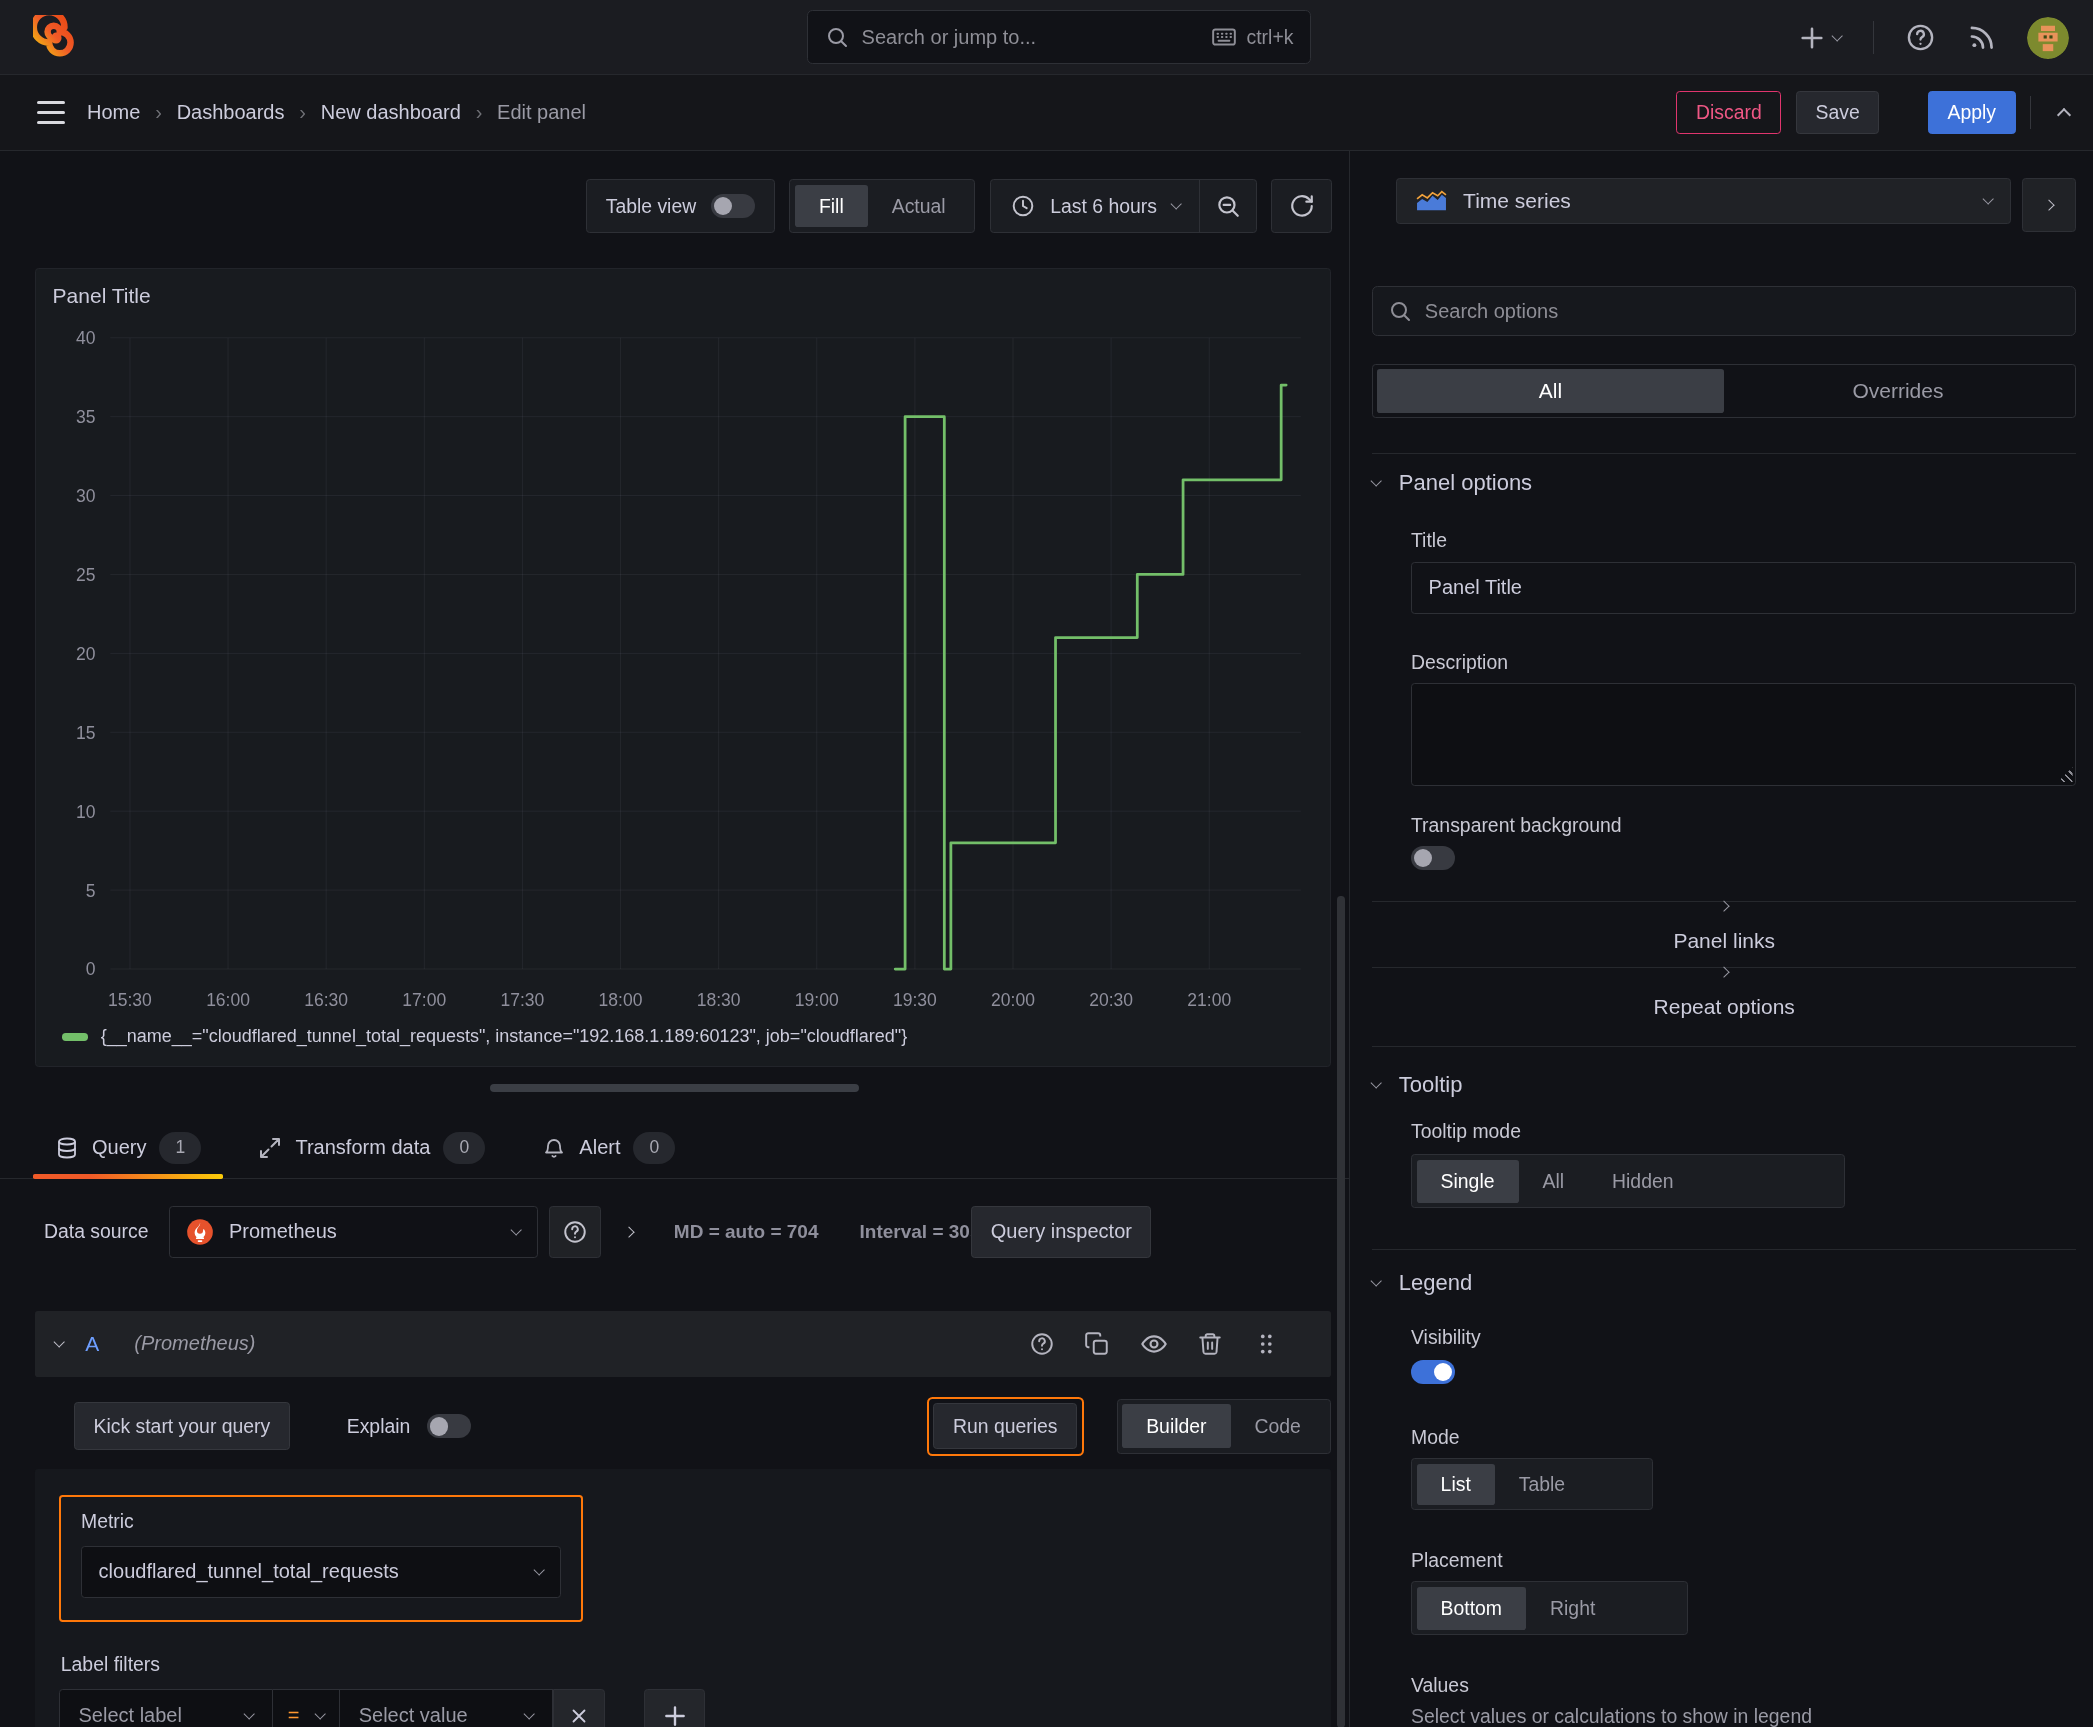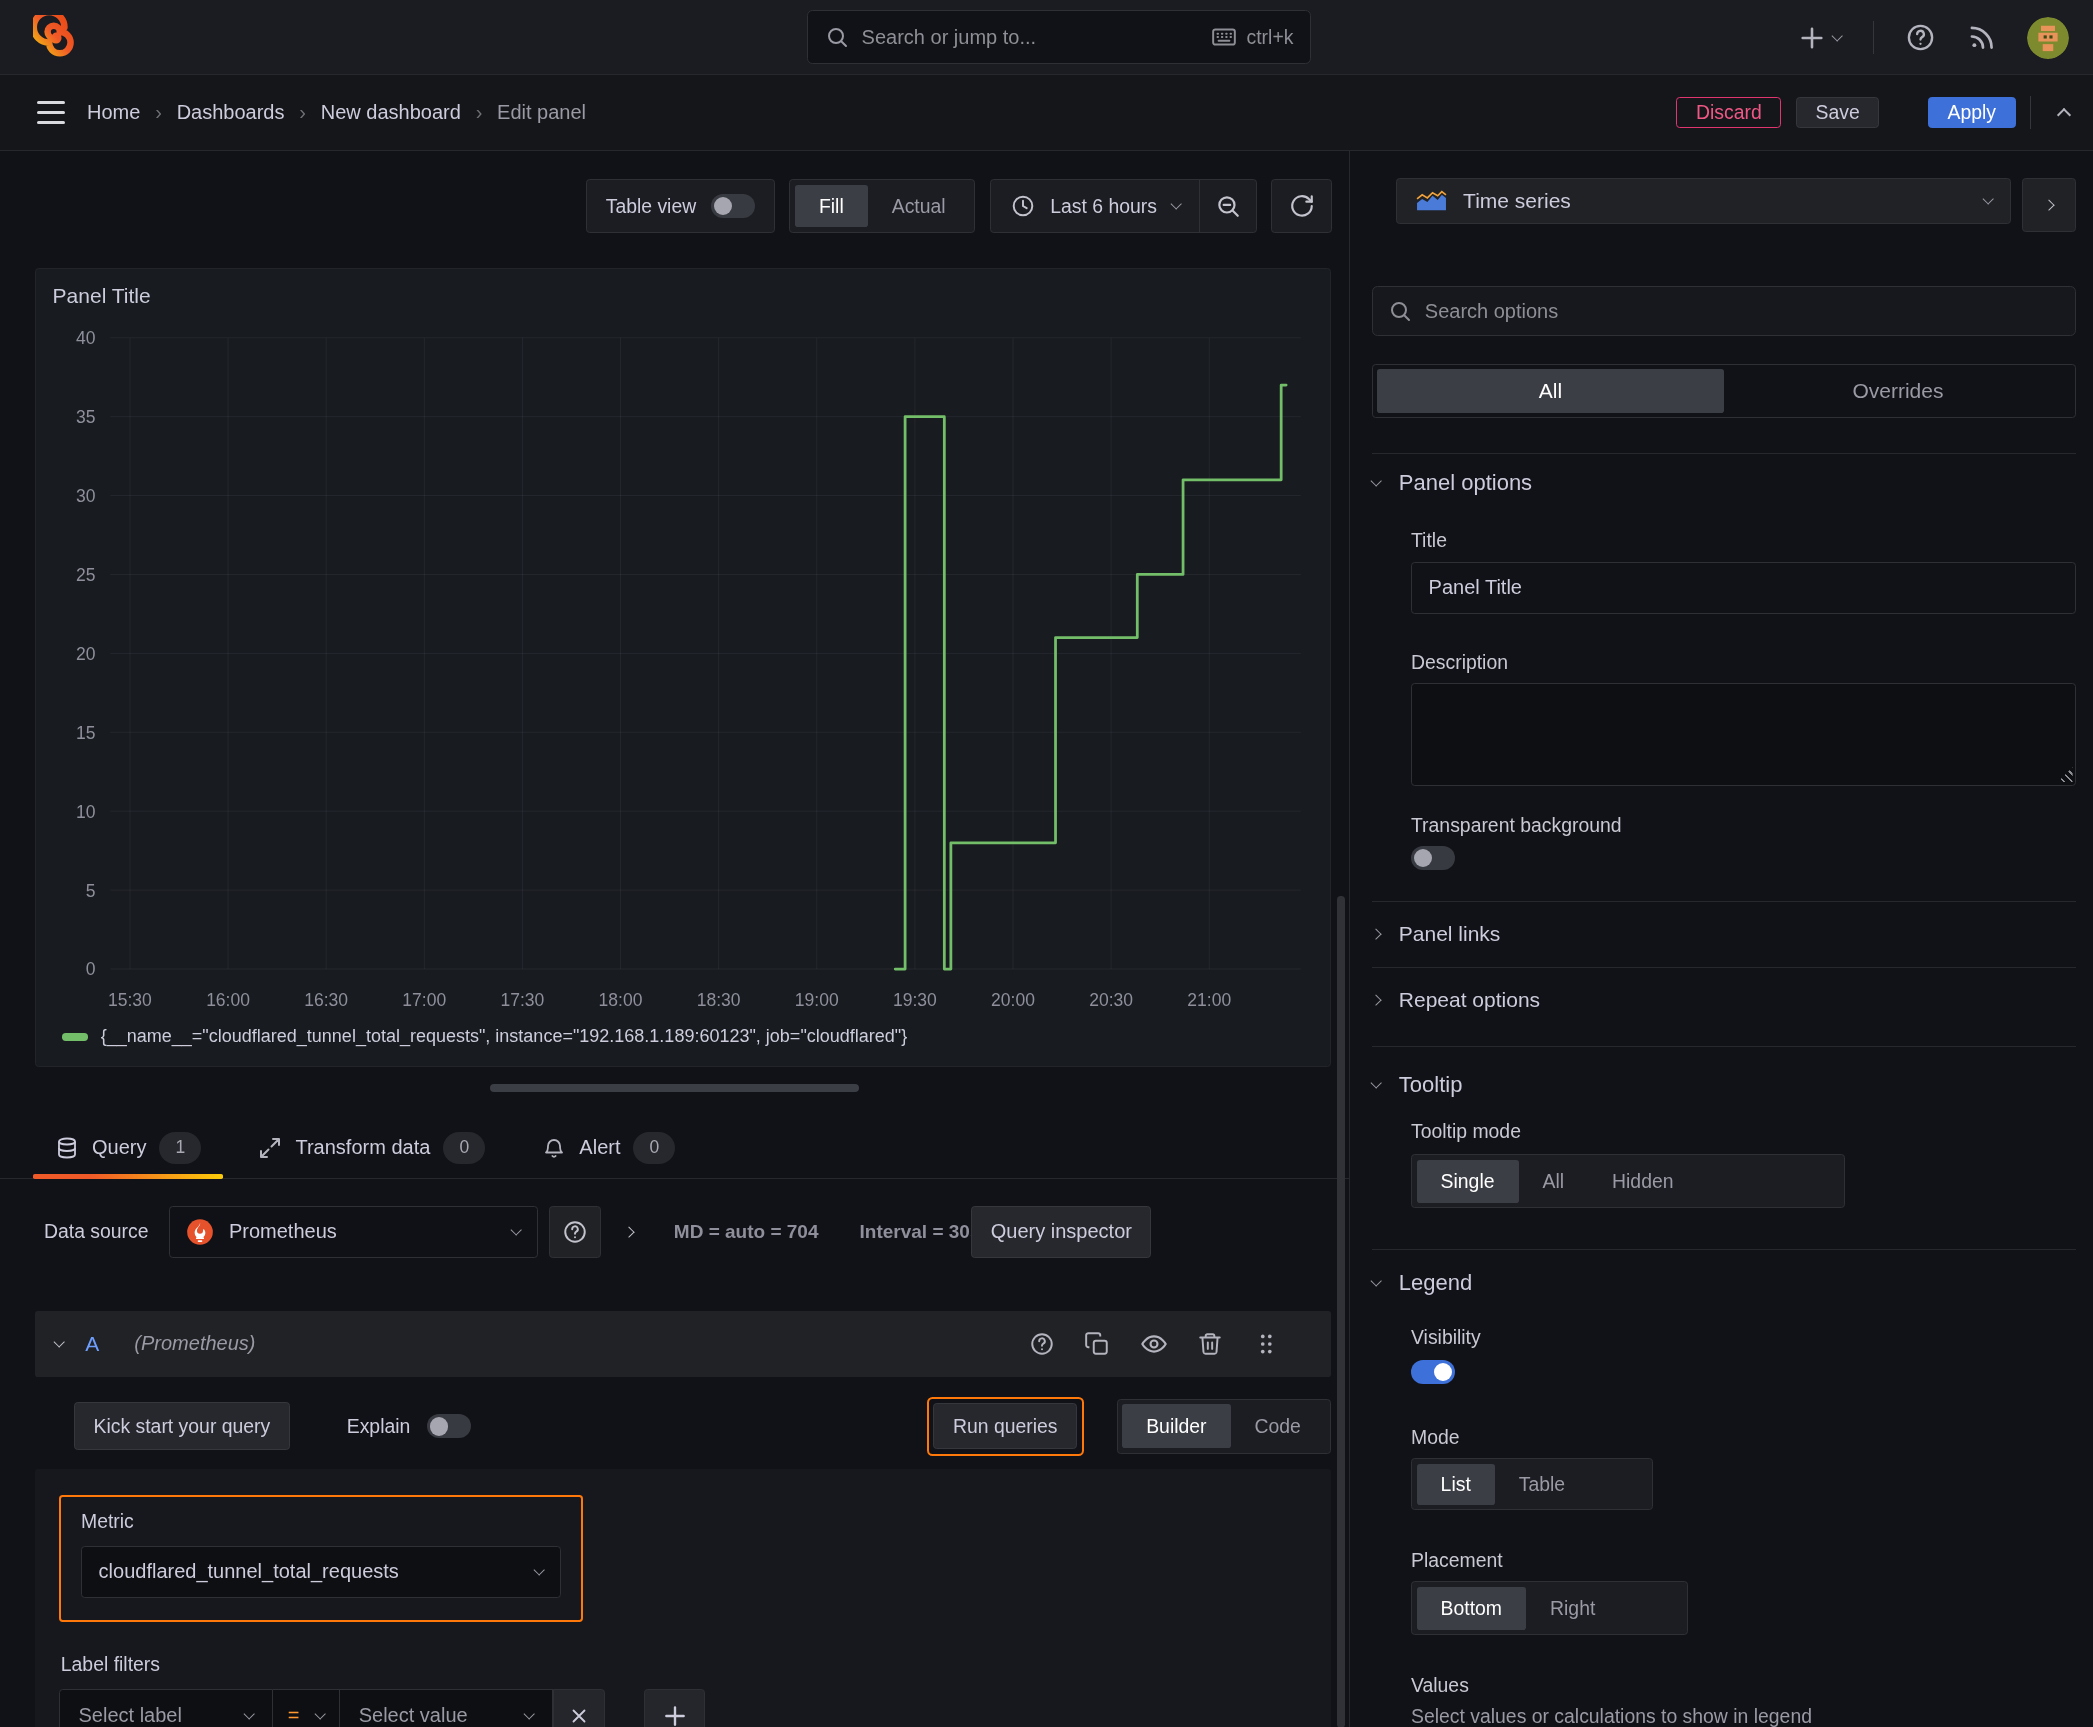--- a/index.html
+++ b/index.html
@@ -27,21 +27,21 @@
 
 
 .navbar{height:76px;background:#15161a;border-bottom:0.9px solid var(--border2);display:flex;align-items:center;padding:0 26px;position:relative;}
 .menu-icon{display:flex;flex-direction:column;gap:6.5px;margin:0 22px 0 11px;cursor:pointer;}
 .menu-icon span{display:block;width:28px;height:3.2px;background:#d8d9df;border-radius:1.8px;}
 .breadcrumb{display:flex;align-items:center;gap:14.8px;font-size:20px;}
 .crumb{color:var(--text);cursor:pointer;}
 .crumb.current{color:var(--text2);}
 .crumb-sep{color:#6f7076;font-size:20px;}
 .nav-actions{position:absolute;right:24px;display:flex;align-items:center;gap:14.8px;}
-.btn{height:31px;border-radius:3.7px;padding:0 18.5px;font-size:19.4px;display:inline-flex;align-items:center;justify-content:center;font-family:inherit;cursor:pointer;white-space:nowrap;}
+.btn{height:43px;border-radius:3.7px;padding:0 18.5px;font-size:19.4px;display:inline-flex;align-items:center;justify-content:center;font-family:inherit;cursor:pointer;white-space:nowrap;}
 .btn-ghost-red{background:transparent;border:0.9px solid var(--red);color:#ef5785;}
 .btn-secondary{background:#26282e;border:0.9px solid #35373d;color:var(--text);}
 .btn-primary{background:var(--blue);border:0.9px solid var(--blue);color:#fff;margin-left:34px;}
 .collapse-btn{margin-left:13px;color:#b4b4bf;display:flex;align-items:center;}
 
 
 .content{display:flex;height:1577px;}
 .main{width:1349px;position:relative;}
 .sidebar{flex:1;border-left:0.9px solid var(--border2);padding:27px 16.6px 0 22px;position:relative;}
 
@@ -122,21 +122,21 @@
 .opt-search input::placeholder{color:#8e8e96;}
 .filter-tabs{margin-top:28px;display:flex;border:0.9px solid var(--border);border-radius:3.7px;padding:3.7px;height:54px;font-size:21px;}
 .ftab{flex:1;display:flex;align-items:center;justify-content:center;border-radius:2.8px;color:var(--text2);cursor:pointer;}
 .ftab.active{background:var(--seg-active);color:#fff;}
 .divider{height:0.9px;background:var(--border2);}
 .sec-head{display:flex;align-items:center;gap:18.5px;height:59px;font-size:22px;font-weight:500;color:var(--text);cursor:pointer;}
 .side-label{font-size:19.4px;color:#c9c9d4;}
 .input{height:52px;width:100%;background:var(--bg);border:0.9px solid var(--border);border-radius:3.7px;padding:0 16.6px;font-size:20px;color:var(--text);font-family:inherit;outline:none;}
 .textarea{height:103px;width:100%;background:#0e0f13;border:0.9px solid var(--border);border-radius:3.7px;position:relative;}
 .textarea::after{content:"";position:absolute;right:2.8px;bottom:2.8px;width:14.8px;height:14.8px;background:repeating-linear-gradient(45deg,transparent 0 3.7px,#8e8e96 3.7px 5.5px);clip-path:polygon(100% 0,100% 100%,0 100%);}
-.collapse-row{display:flex;align-items:center;gap:18.5px;height:65px;font-size:21px;font-weight:500;color:var(--text);cursor:pointer;}
+.collapse-row{display:flex;align-items:center;gap:18.5px;height:65px;font-size:21px;font-weight:500;color:var(--text);cursor:pointer;flex-direction:column;}
 .hint{font-size:19.4px;color:var(--text2);margin-top:7.4px;}
 
 
 .chev{display:inline-block;width:10px;height:10px;border-right:2.3px solid currentColor;border-bottom:2.3px solid currentColor;flex:none;}
 .chev.down{transform:rotate(45deg);margin-top:-3.7px;}
 .chev.up{transform:rotate(-135deg);margin-top:5.5px;}
 .chev.right{transform:rotate(-45deg);}
 .chev.sm{width:8.3px;height:8.3px;border-width:1.8px;}
 .chev.dim{color:var(--text2);}
 .ml-auto{margin-left:auto;}

